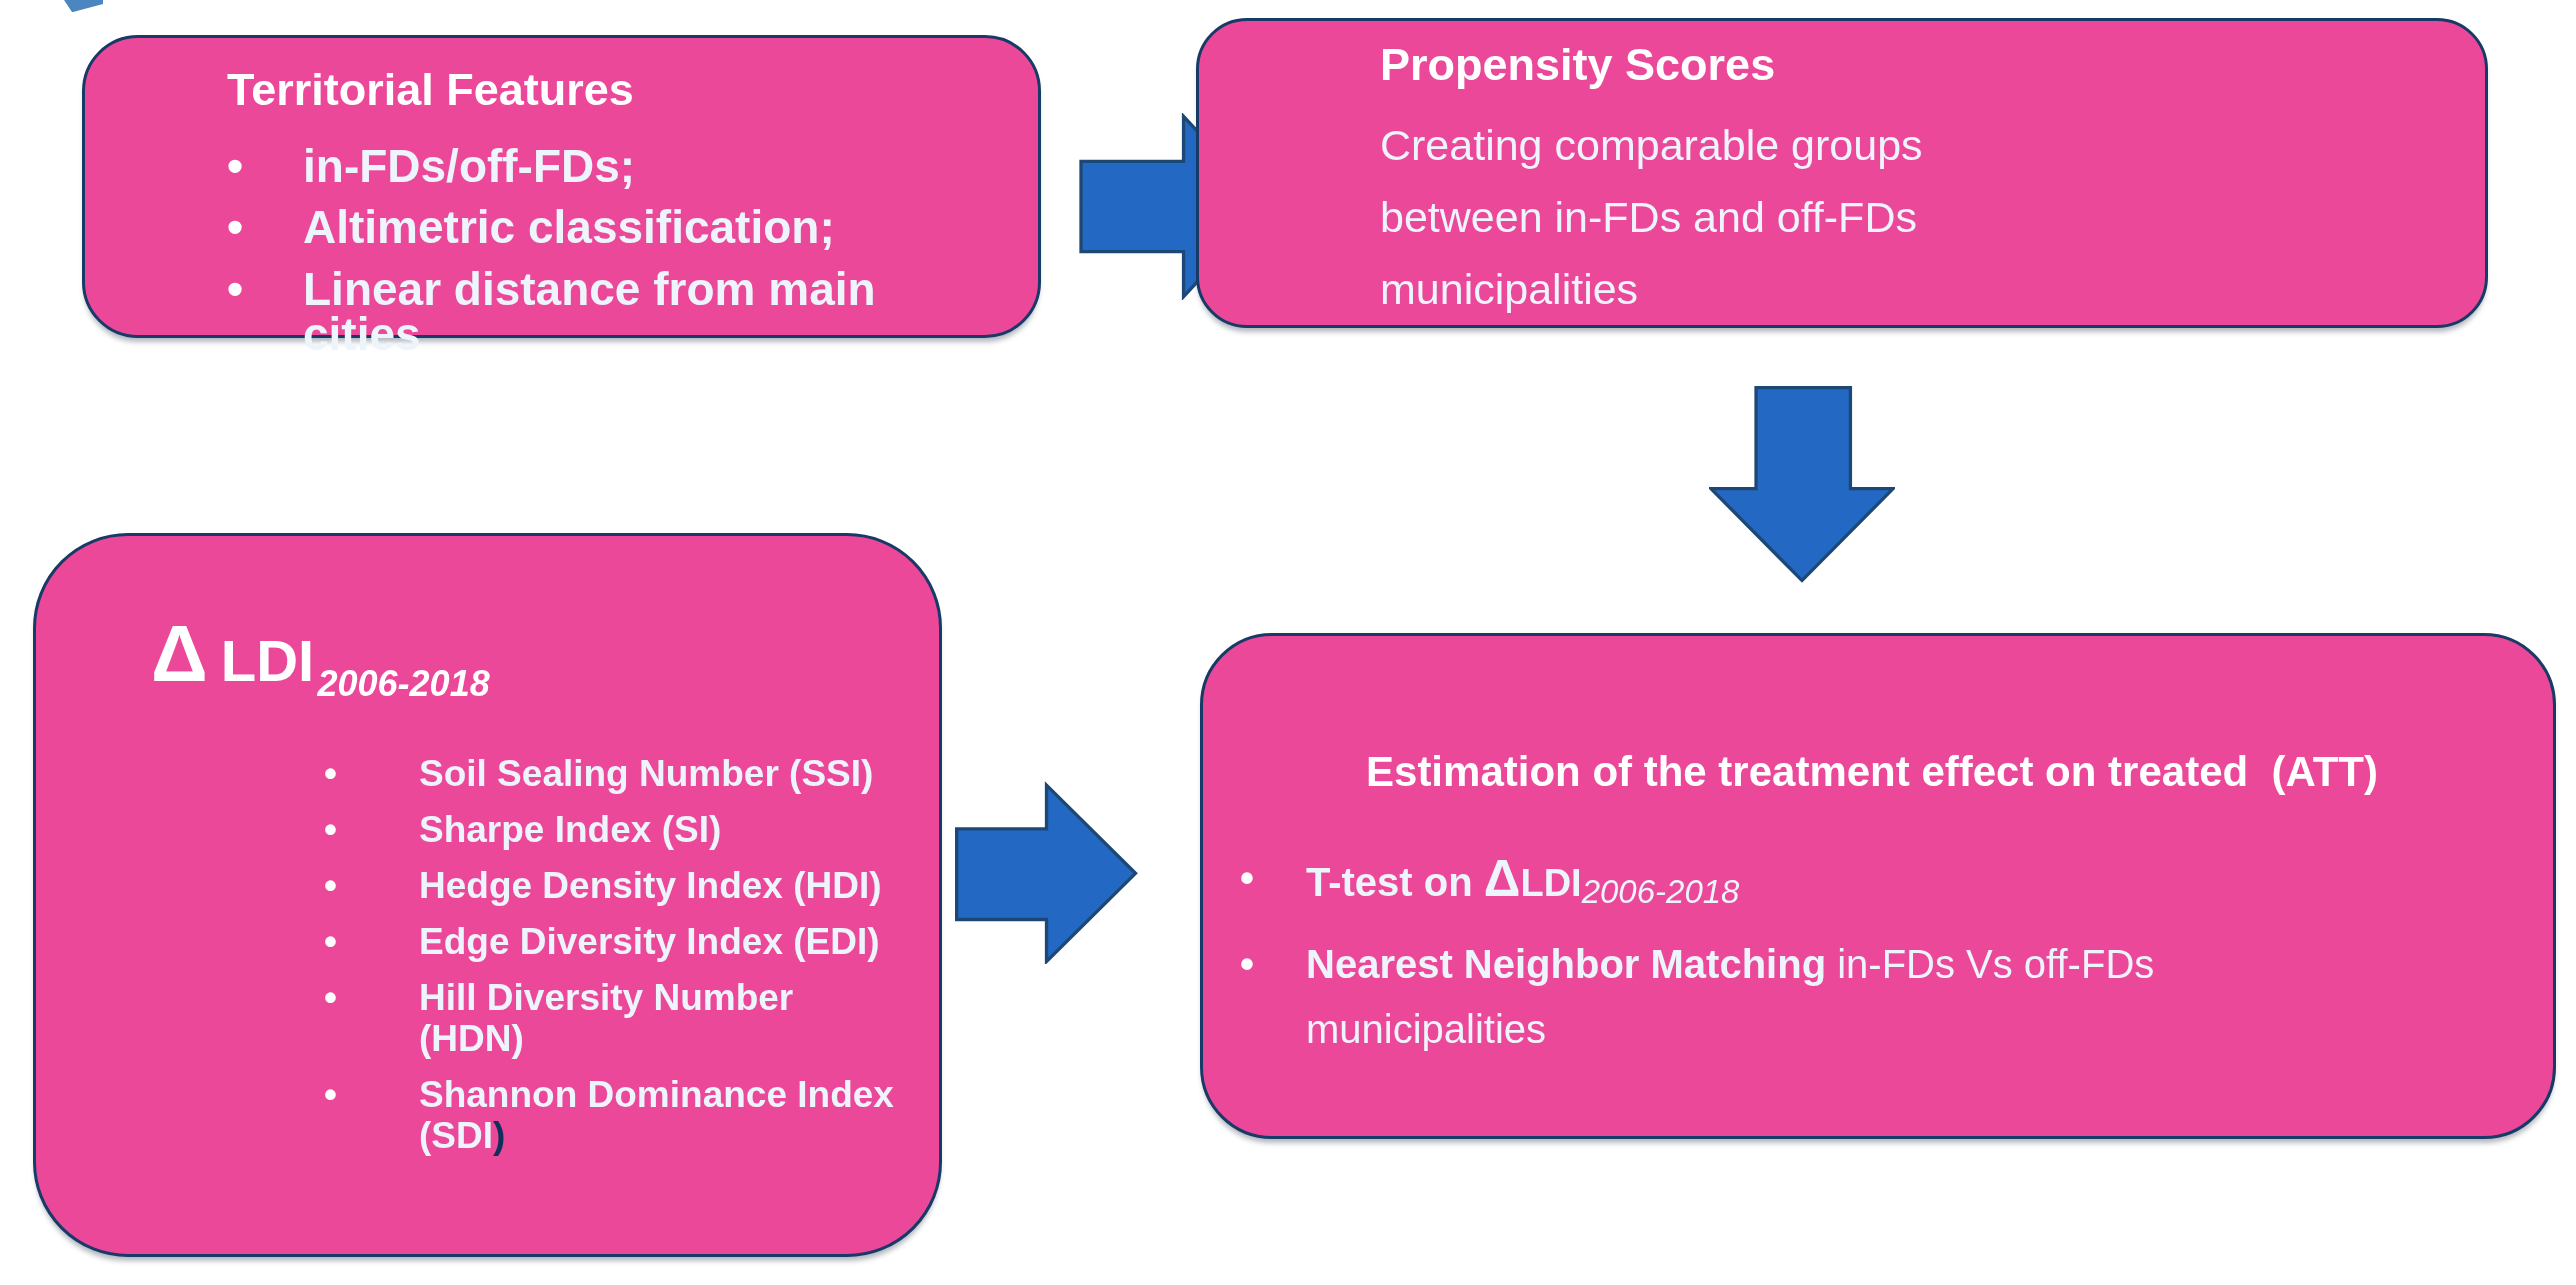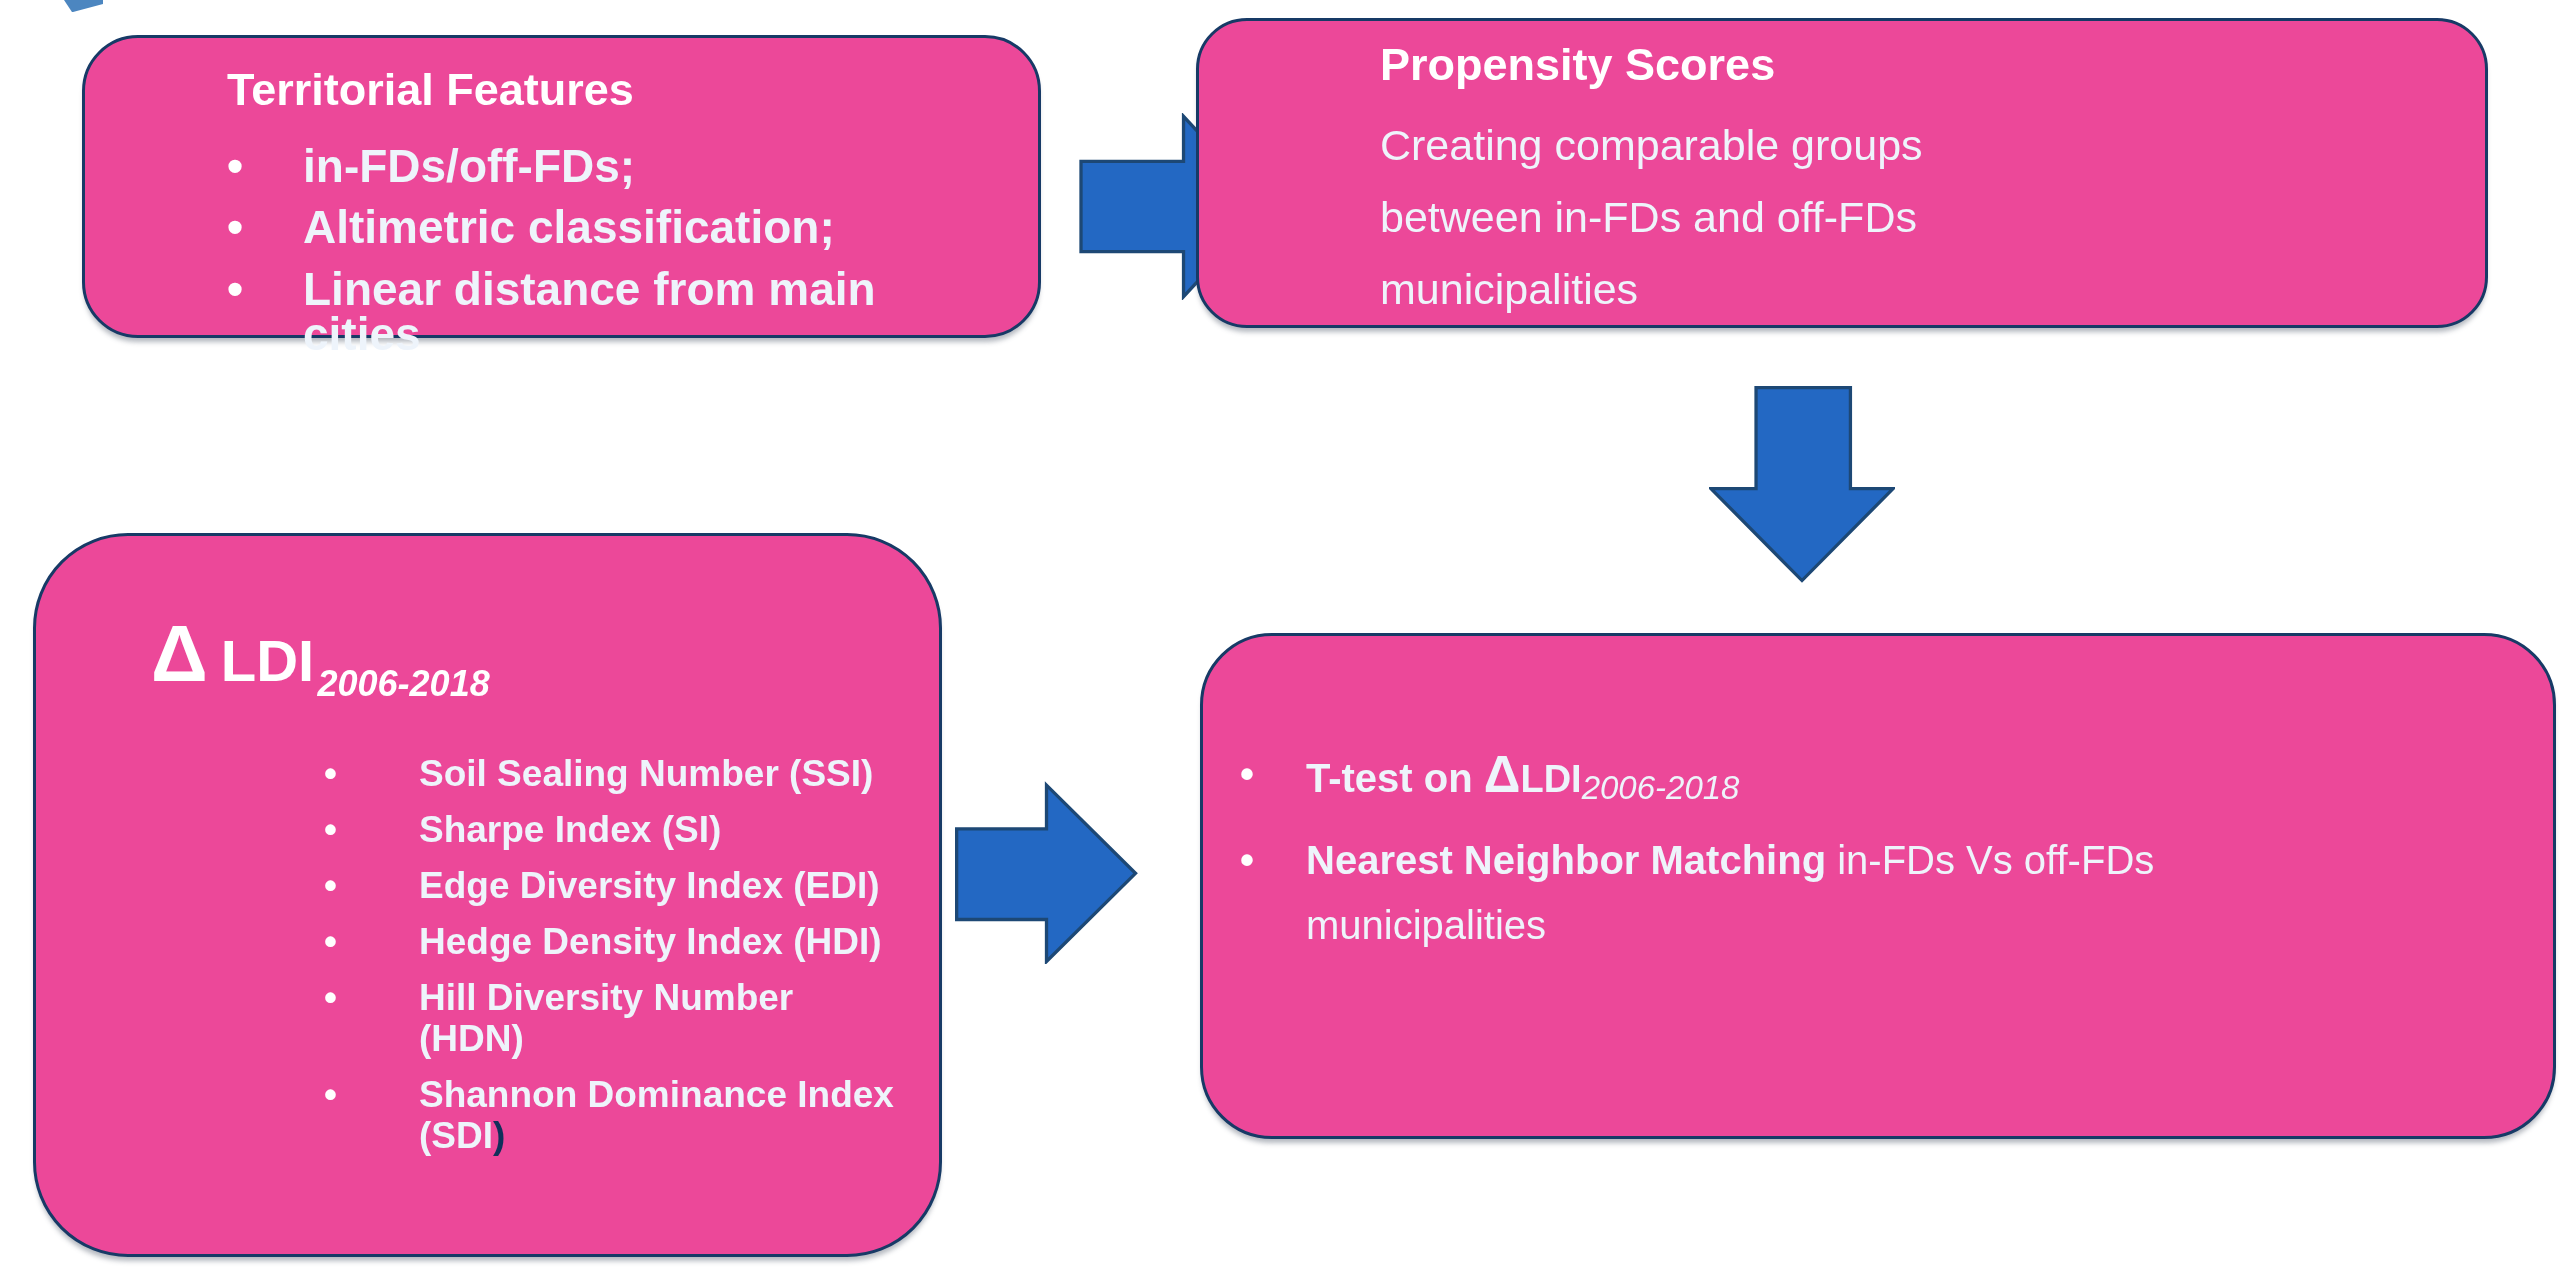--- a/index.html
+++ b/index.html
@@ -90,41 +90,42 @@
       <span class="ldi-delta">Δ</span><span class="ldi-label">LDI</span><span class="ldi-sub">2006-2018</span>
     </div>
     <ul class="blist">
       <li>
         <span class="line">Soil Sealing Number (SSI)</span>
       </li>
       <li>
         <span class="line">Sharpe Index (SI)</span>
       </li>
       <li>
-        <span class="line">Edge Diversity Index (EDI)</span>
+        <span class="line">Hedge Density Index (HDI)</span>
       </li>
       <li>
-        <span class="line">Hedge Density Index (HDI)</span>
+        <span class="line">Edge Diversity Index (EDI)</span>
       </li>
       <li>
         <span class="line">Hill Diversity Number</span>
           <span class="line">(HDN)</span>
       </li>
       <li>
         <span class="line">Shannon Dominance Index</span>
           <span class="line"><span>(SDI</span><span class="paren-dark">)</span></span>
       </li>
     </ul>
   </div>
 
   <svg class="arrow" style="left:955px;top:781px;" width="183" height="183" viewBox="0 0 222 222">
     <polygon points="2,58 111,58 111,5 219,112 111,219 111,168 2,168" fill="#2368c3" stroke="#1d4875" stroke-width="4" stroke-linejoin="miter"></polygon>
   </svg>
 
   <div class="box" id="box-att">
+    <div class="box-title">Estimation of the treatment effect on treated  (ATT)</div>
     <ul class="blist">
       <li id="li-ttest">
         <span>T-test on </span><span class="att-delta">Δ</span><span class="att-ldi">LDI</span><span class="att-sub">2006-2018</span>
       </li>
       <li id="li-nnm">
         <span>Nearest Neighbor Matching</span><span class="reg"> in-FDs Vs off-FDs</span><span class="line reg">municipalities</span>
       </li>
     </ul>
   </div>
 

